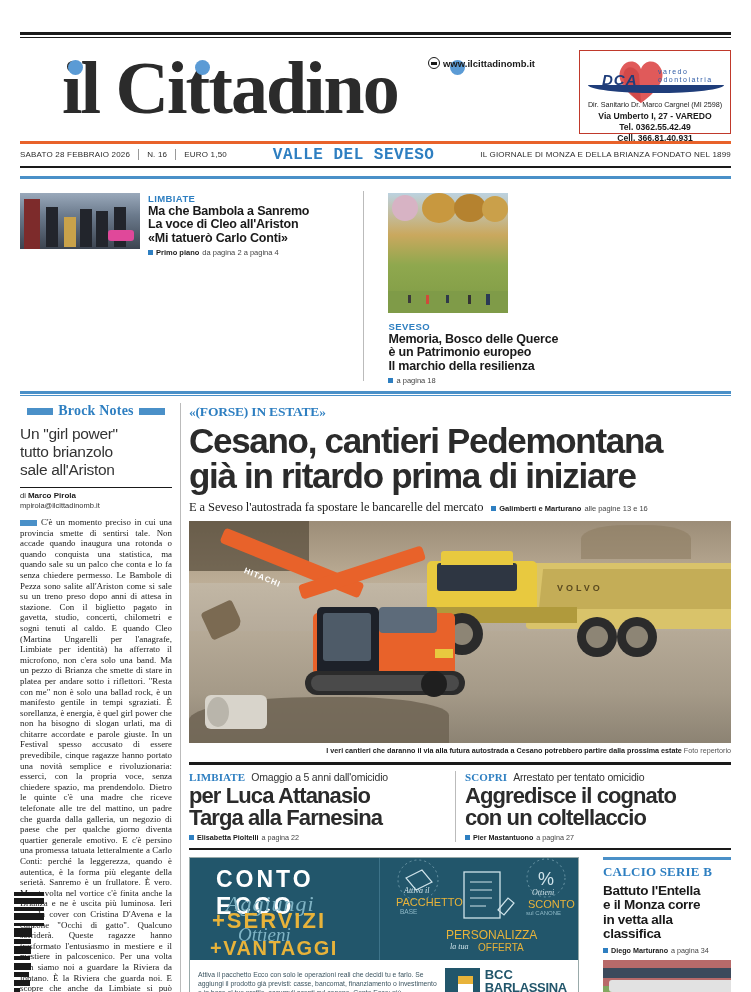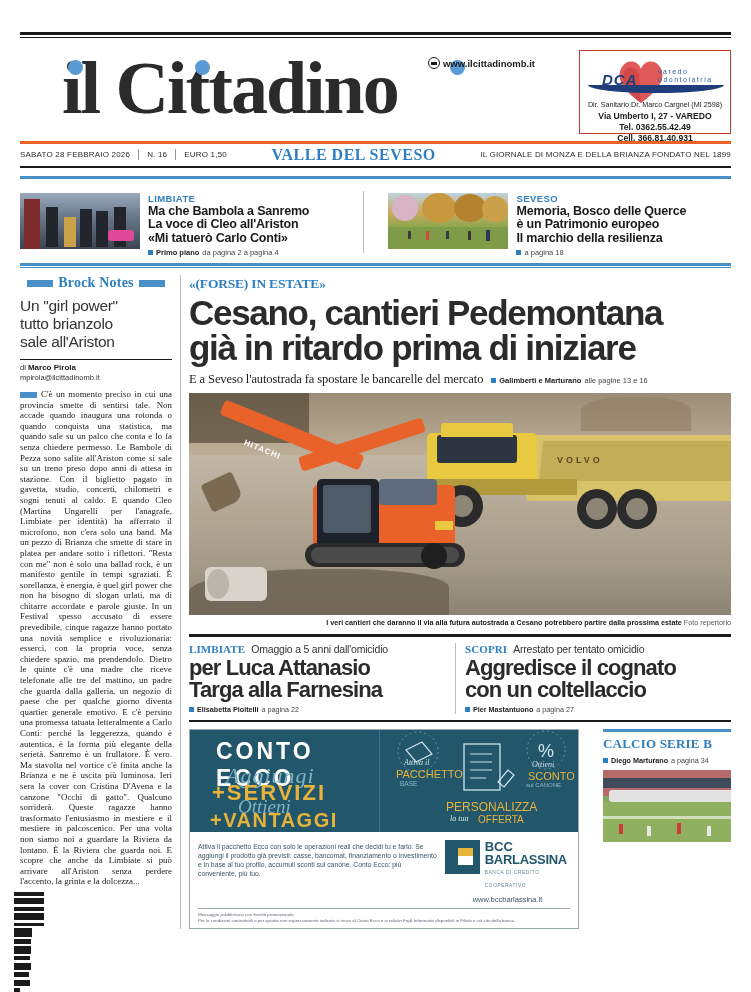--- a/index.html
+++ b/index.html
@@ -76,32 +76,32 @@
 
   .orange-rule { height: 2.5px; background: #e8622a; margin-top: 3px; }
   .dateline {
     display: flex; align-items: center; height: 22px;
     font-size: 8px; letter-spacing: 0.2px;
   }
   .dateline .dl-item { color: #2b2b2b; white-space: nowrap; }
   .dateline .sep { width: 1px; height: 11px; background: #999; margin: 0 8px; }
   .dateline .section {
     flex: 1; text-align: center;
-    font-family: Liberation Serif, serif;
+    font-family: Liberation Mono, monospace;
     font-weight: bold; font-size: 16px;
     color: #2e7fc1; letter-spacing: 0.5px;
   }
   .dateline .tag { font-size: 8px; color: #2b2b2b; white-space: nowrap; }
   .rule-under { height: 2.5px; background: #1a1a1a; }
 
   
   .teasers { display: flex; margin-top: 8px; gap: 0; }
   .teaser { display: flex; gap: 8px; padding-top: 6px; }
   .teaser.left { width: 352px; }
-  .teaser.right { width: 352px; margin-left: 25px; }
+  .teaser.right { width: 352px; margin-left: 25px; flex-direction: column; }
   .vdiv { width: 1px; background: #bbb; margin: 4px 0; }
   .tphoto { width: 120px; height: 56px; position: relative; overflow: hidden; flex: 0 0 120px; }
   .tkicker {
     font-size: 9.5px; font-weight: bold; color: #2e7fc1;
     letter-spacing: 0.4px; margin-bottom: 1px;
   }
   .ttitle {
     font-size: 12.5px; font-weight: bold; color: #1a1a1a;
     line-height: 13.5px; letter-spacing: -0.2px;
   }
@@ -610,20 +610,25 @@
             <div class="ba-fine">
               <div>Messaggio pubblicitario con finalità promozionale.</div>
               <div>Per le condizioni contrattuali e per quanto non espressamente indicato si rinvia al Conto Ecco e ai relativi Fogli Informativi disponibili in Filiale e sul sito della banca.</div>
             </div>
           </div>
         </div>
 
         <div class="calcio">
           <div class="calcio-rule"></div>
           <div class="calcio-kicker">CALCIO SERIE B</div>
+          <div class="calcio-title">
+            <div>Battuto l'Entella</div>
+            <div>e il Monza corre</div>
+            <div>in vetta alla classifica</div>
+          </div>
           <div class="calcio-credit">
             <span class="bullet"></span>
             <b>Diego Marturano</b>
             <span>a pagina 34</span>
           </div>
           <div class="calcio-photo">
             <div style="position:absolute;left:0;top:0;width:100%;height:26px;background:#b86a6a"></div>
             <div style="position:absolute;left:0;top:8px;width:100%;height:10px;background:#3c4a5c"></div>
             <div style="position:absolute;left:6px;top:20px;width:130px;height:12px;background:#e2e2e2;border-radius:3px"></div>
             <div style="position:absolute;left:0;top:32px;width:100%;height:40px;background:#8fb05e"></div>

